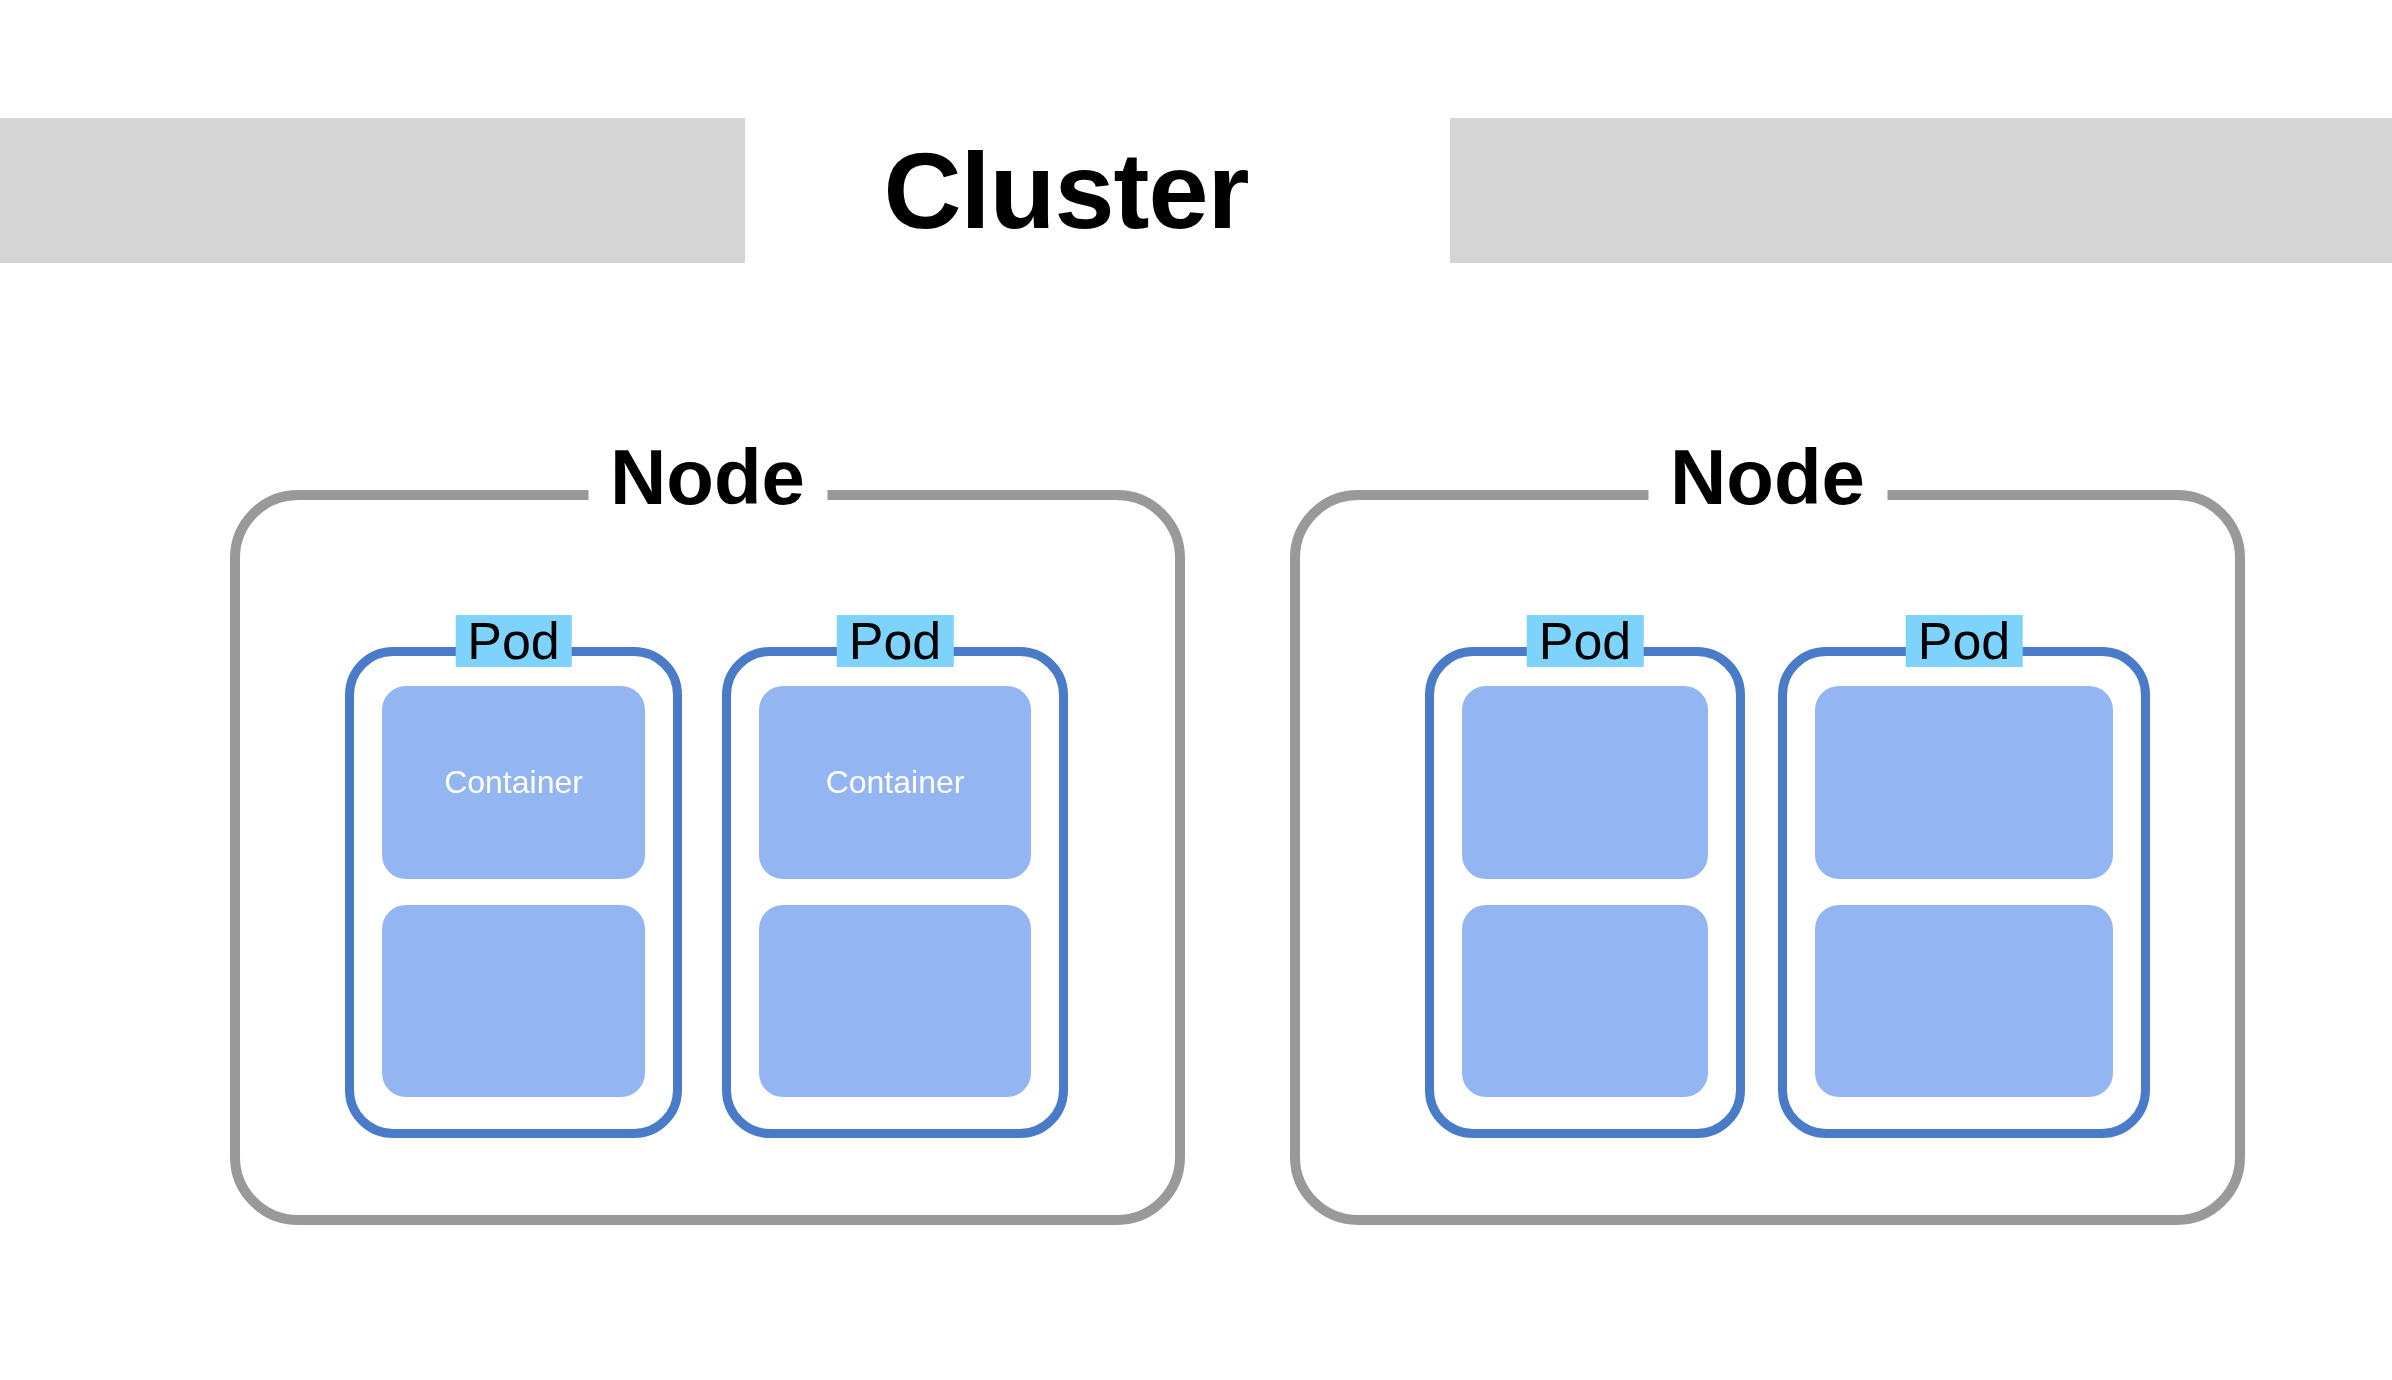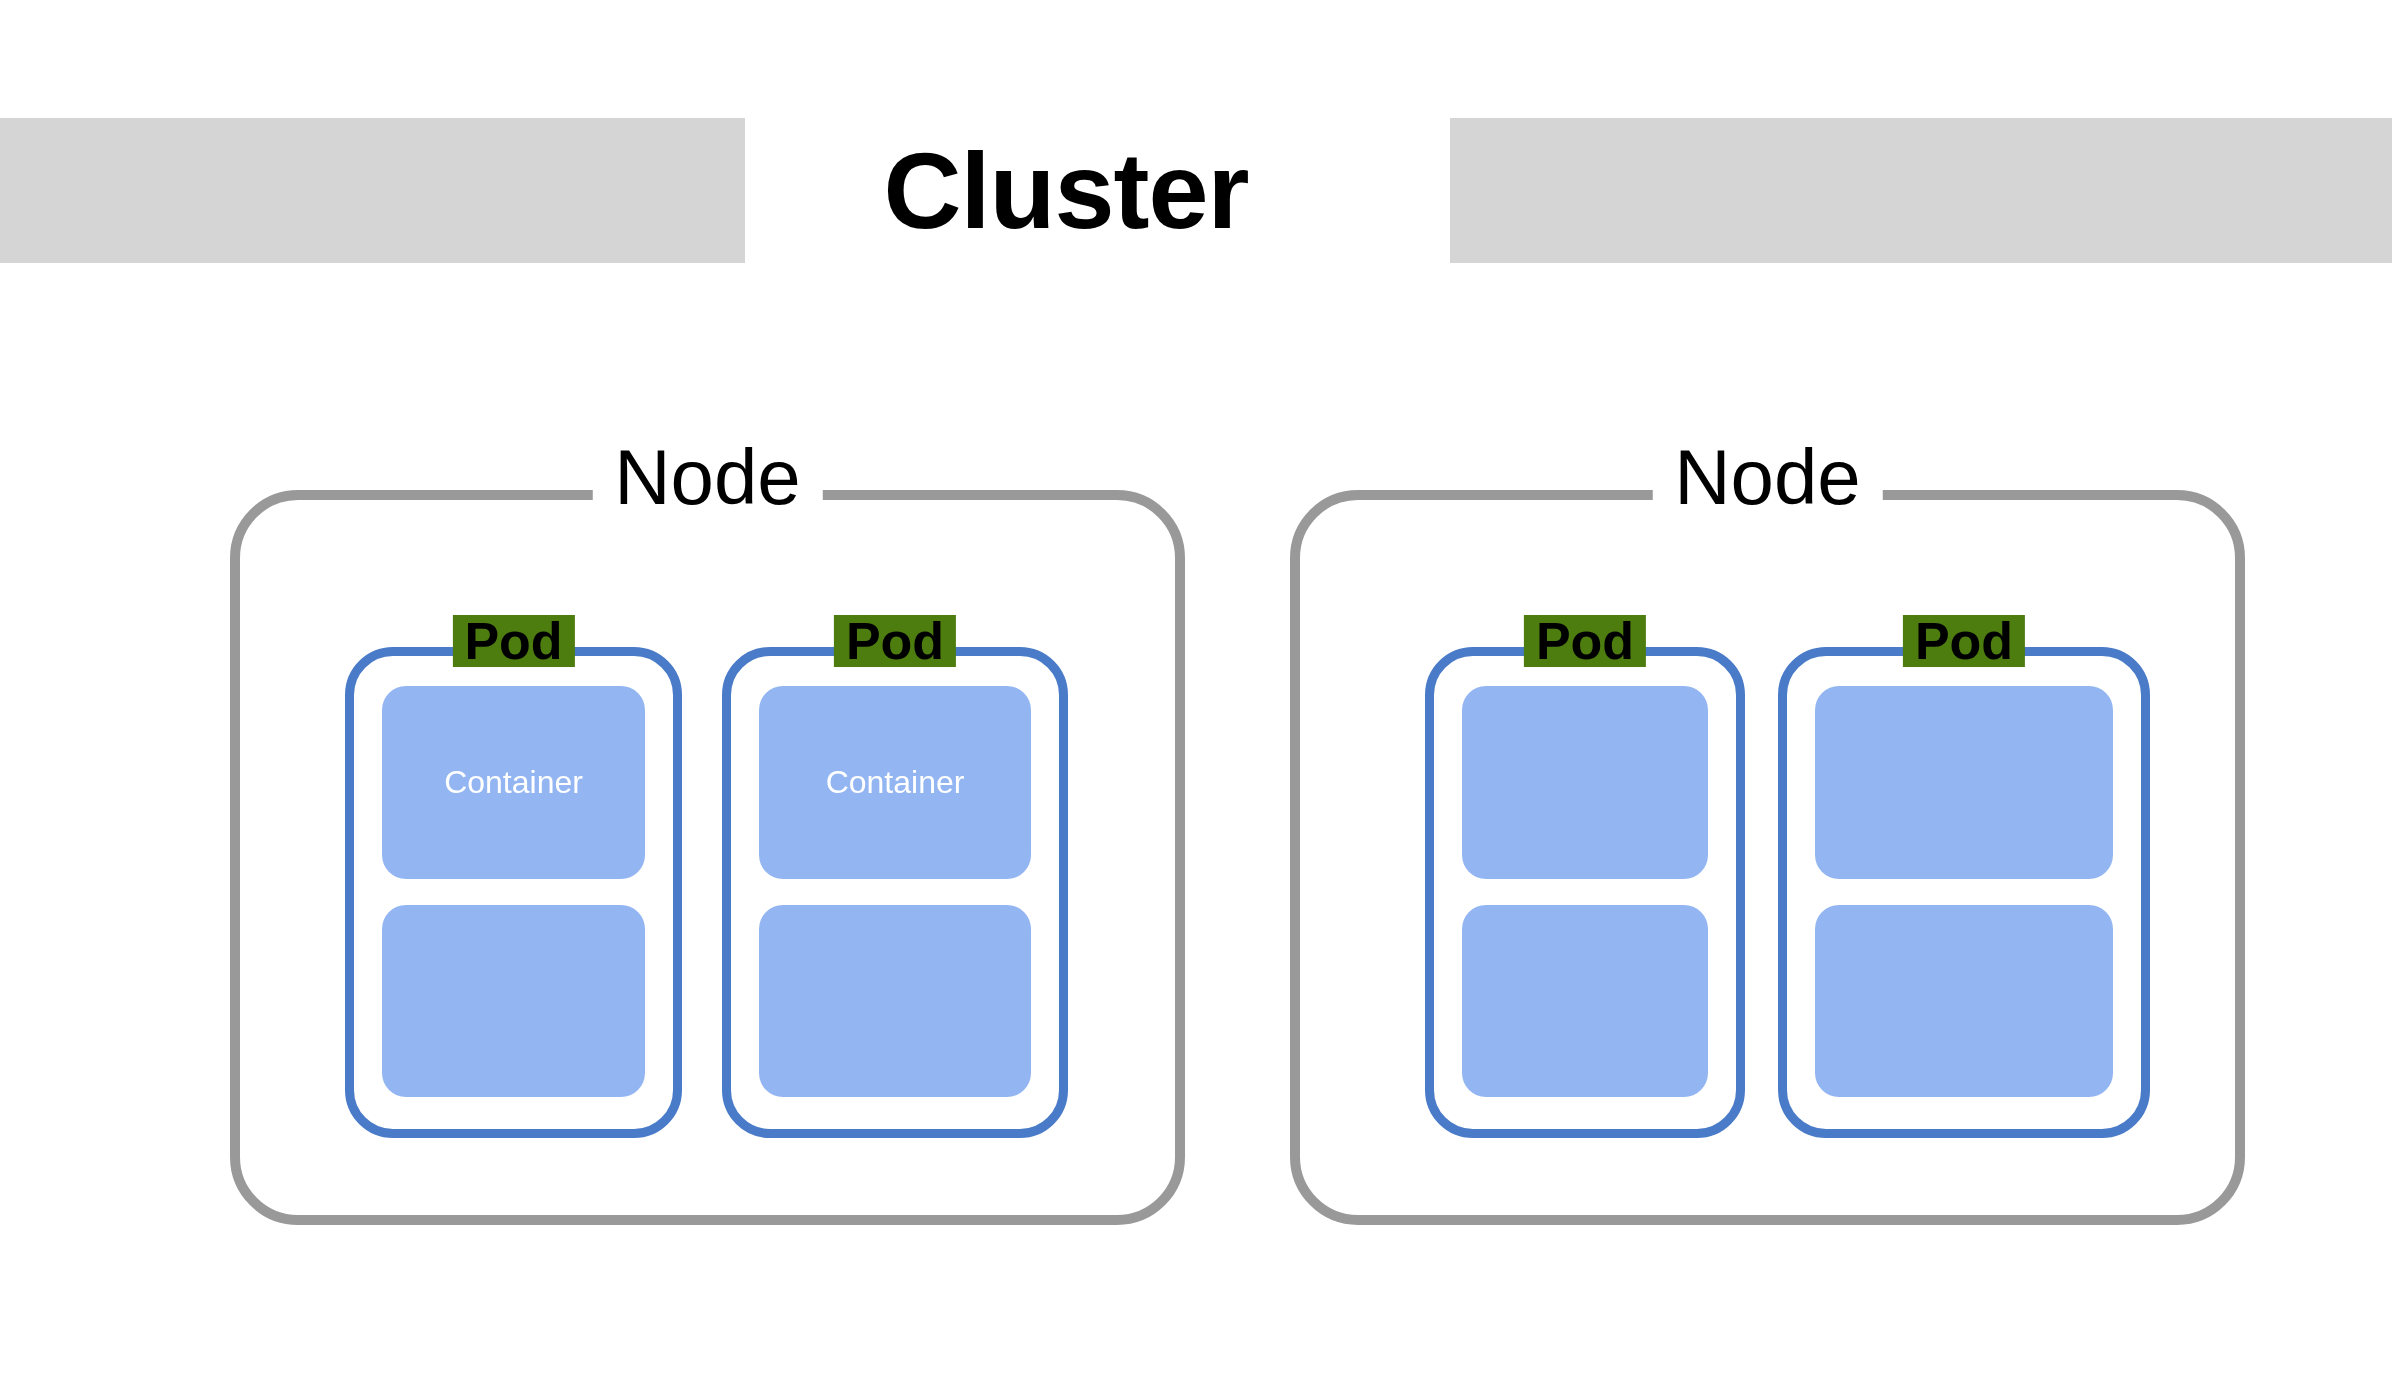--- a/index.html
+++ b/index.html
@@ -62,43 +62,43 @@
 
   
   .node-label {
     position: absolute;
     top: -62px;
     left: 50%;
     transform: translateX(-50%);
     background: #ffffff;
     padding: 0 22px;
     font-size: 78px;
-    font-weight: normal;
+    font-weight: bold;
     color: #000000;
     line-height: 1;
     white-space: nowrap;
   }
 
   
   .pod {
     position: absolute;
     border: 9px solid #4a7bc8;
     border-radius: 48px;
     box-sizing: border-box;
     background: transparent;
   }
   .pod-label {
     position: absolute;
     top: -41px;
     left: 50%;
     transform: translateX(-50%);
-    background: #4d7c0f;
+    background: #7dd3fc;
     padding: 0 12px;
     font-size: 52px;
-    font-weight: bold;
+    font-weight: normal;
     color: #000000;
     line-height: 1;
     white-space: nowrap;
   }
 
   
   .node-1 .pod { top: 147px; height: 491px; }
   .node-1 .pod-a { left: 105px; width: 337px; }
   .node-1 .pod-b { left: 482px; width: 346px; }
 

